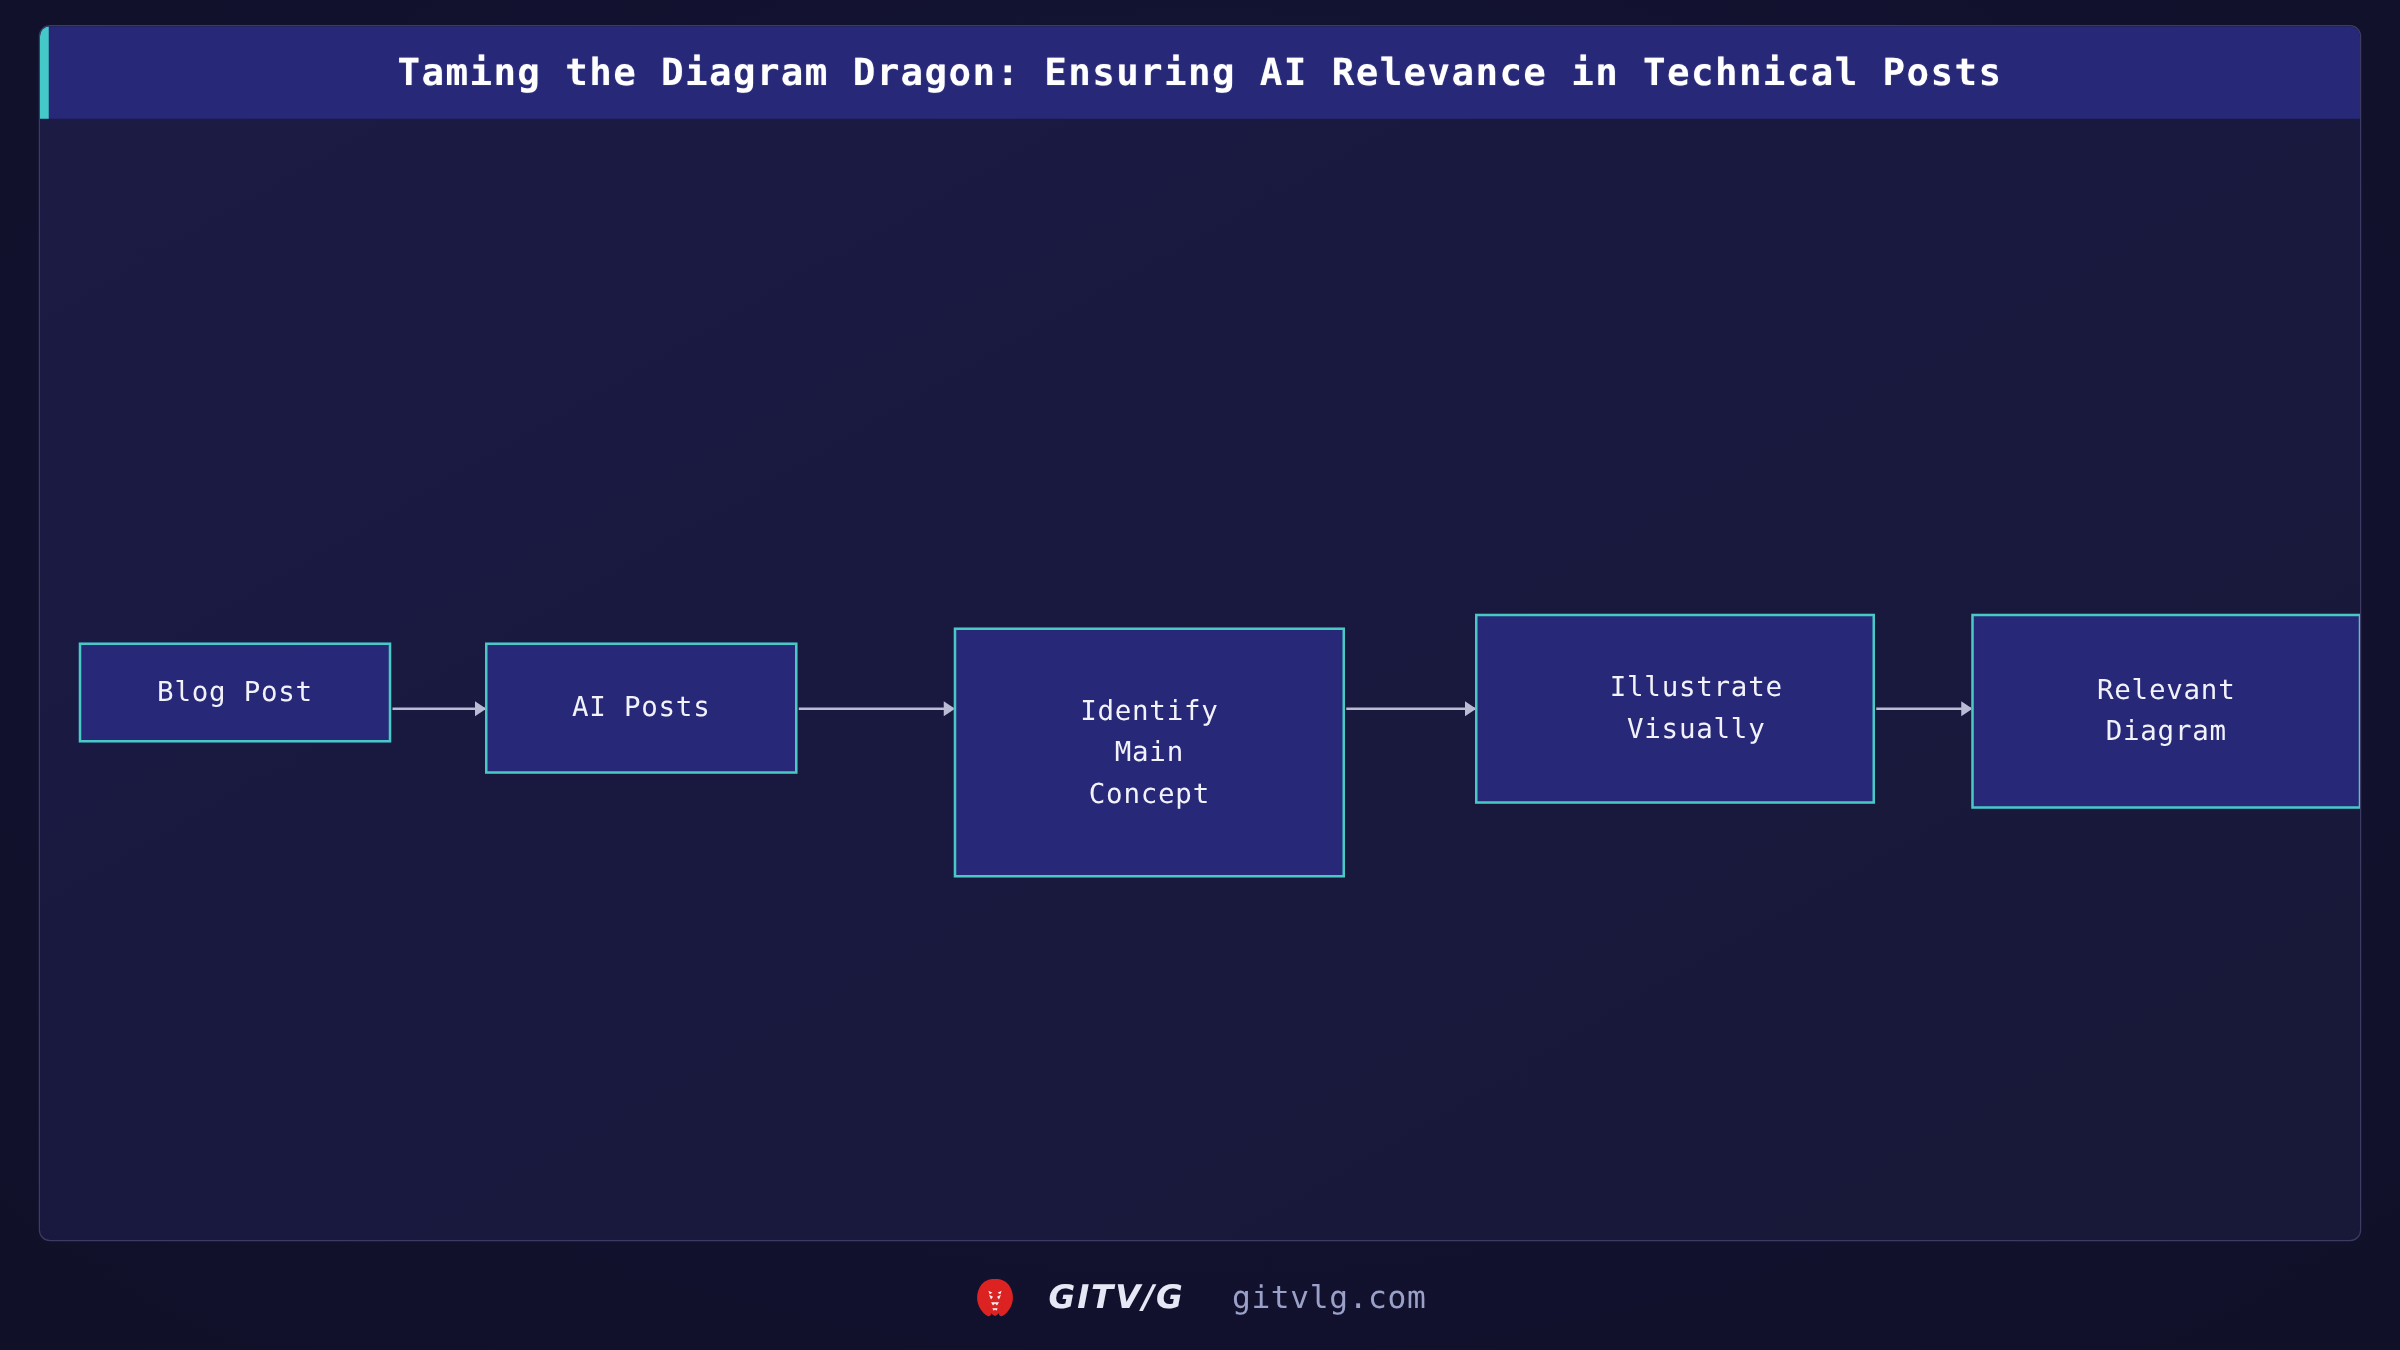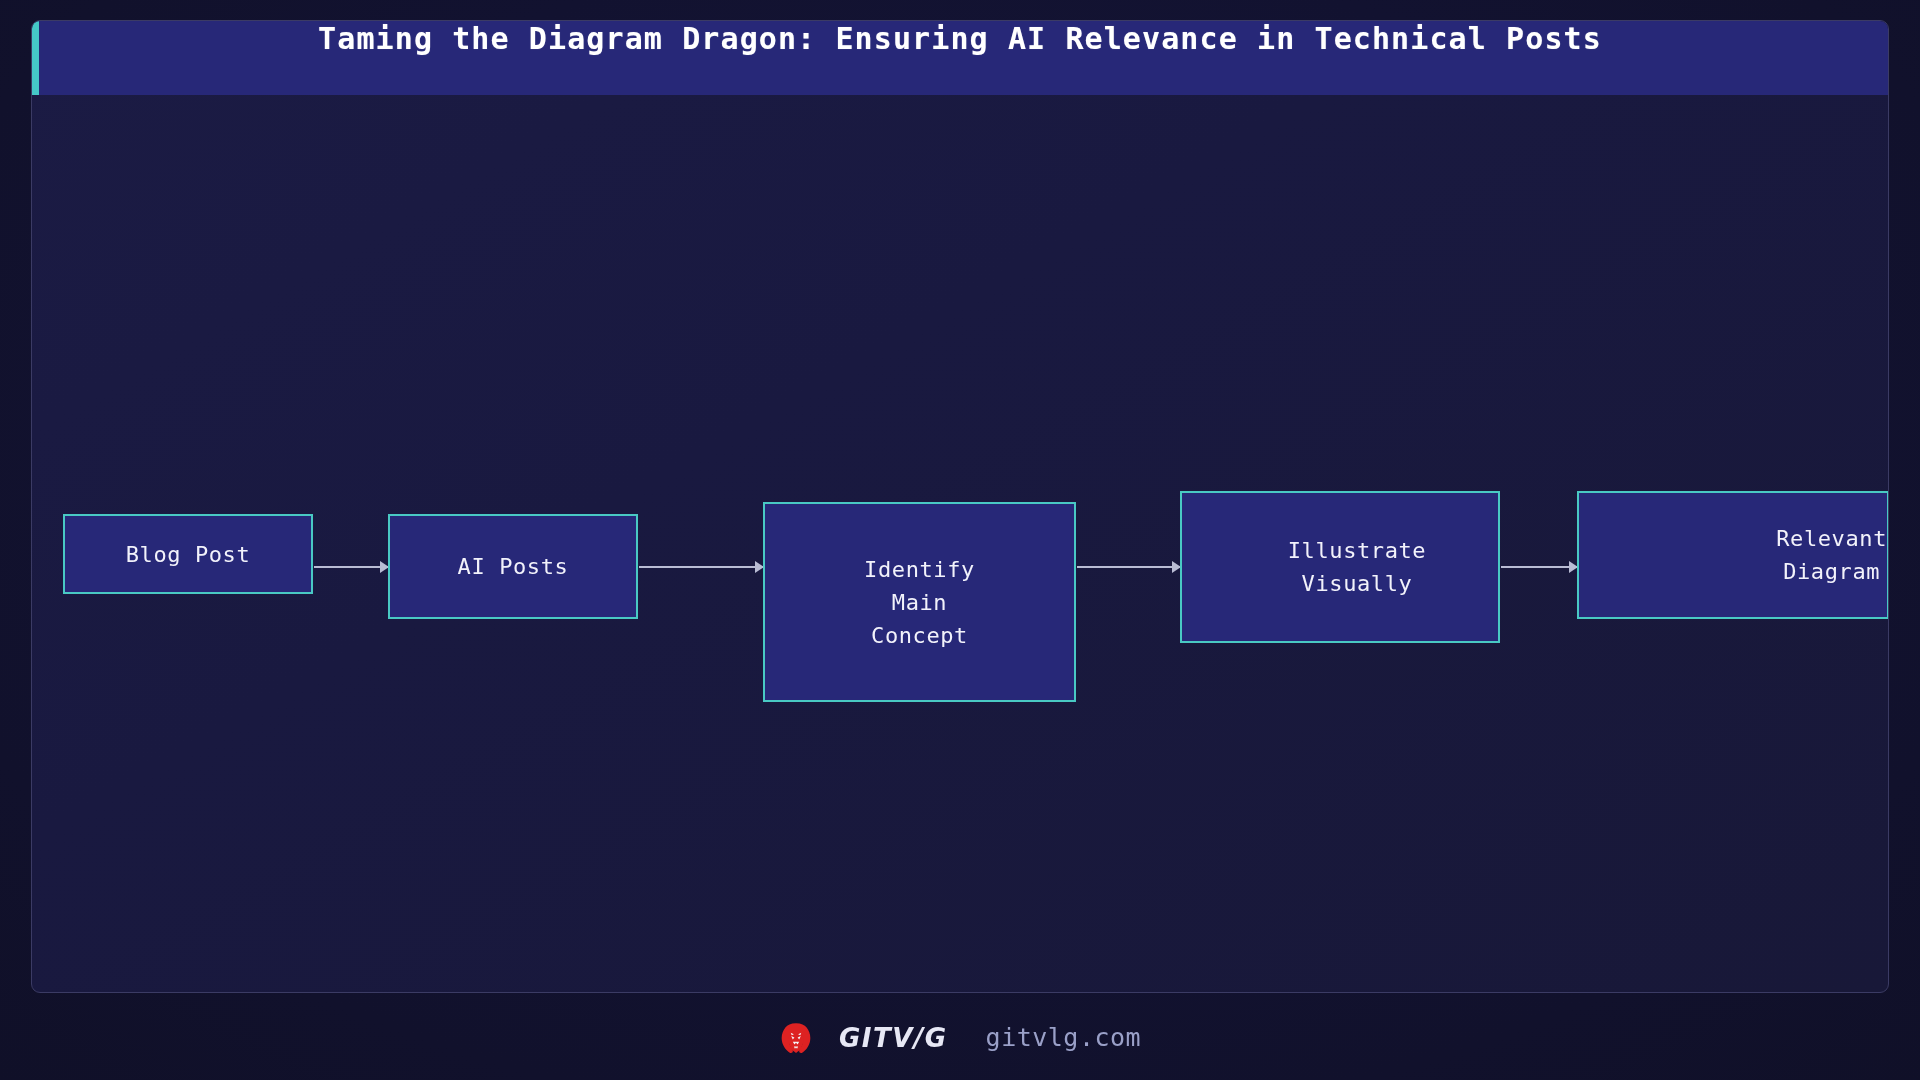--- a/index.html
+++ b/index.html
@@ -39,20 +39,21 @@
   .header {
     position: absolute;
     left: 0;
     top: 0;
     width: 100%;
     height: 74px;
     background: #272878;
     border-top-left-radius: 8px;
     border-top-right-radius: 8px;
     display: flex;
+    align-items: center;
     justify-content: center;
   }
   .header-accent {
     position: absolute;
     left: 0;
     top: 0;
     width: 7px;
     height: 100%;
     background: #45c8c8;
     border-top-left-radius: 8px;
@@ -173,21 +174,21 @@
 
       <div class="edge" style="left:1045px; top:471px; width:103px;"></div>
 
       <div class="node" style="left:1148px; top:396px; width:320px; height:152px;padding-left:34px;">
         <span class="node-label">Illustrate
 Visually</span>
       </div>
 
       <div class="edge" style="left:1469px; top:471px; width:76px;"></div>
 
-      <div class="node" style="left:1545px; top:396px; width:312px; height:128px;justify-content:flex-end;">
+      <div class="node" style="left:1545px; top:396px; width:312px; height:156px;">
         <span class="node-label">Relevant
 Diagram</span>
       </div>
 
     </div>
   </div>
 
   <div class="footer">
     <span class="brand-mark-wrap">
       <svg class="brand-mark" viewBox="0 0 64 64" xmlns="http://www.w3.org/2000/svg" aria-hidden="true">

